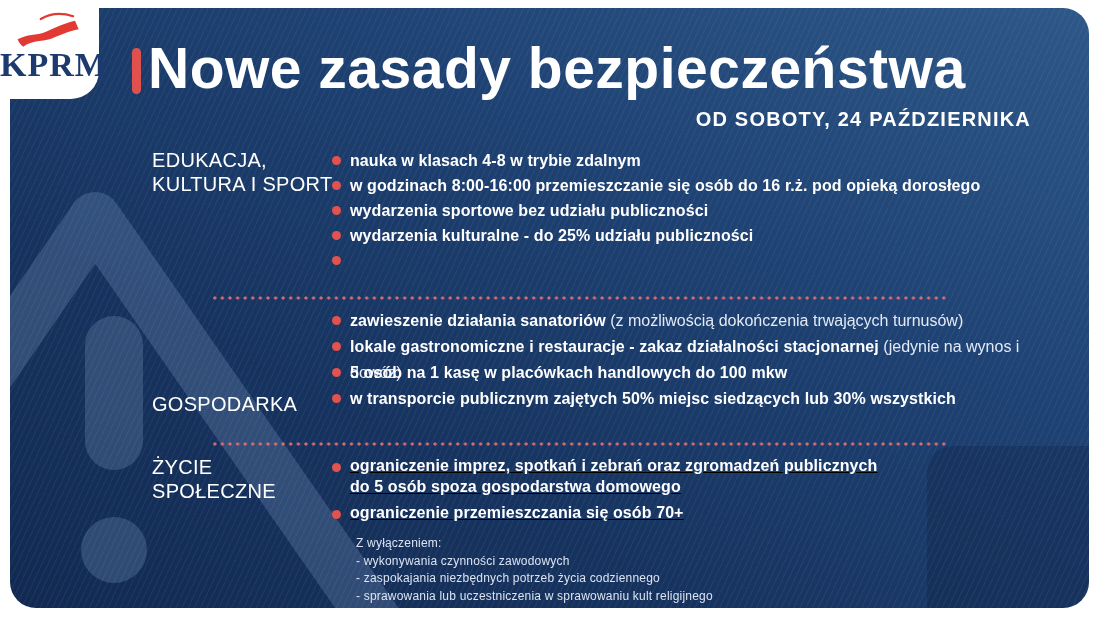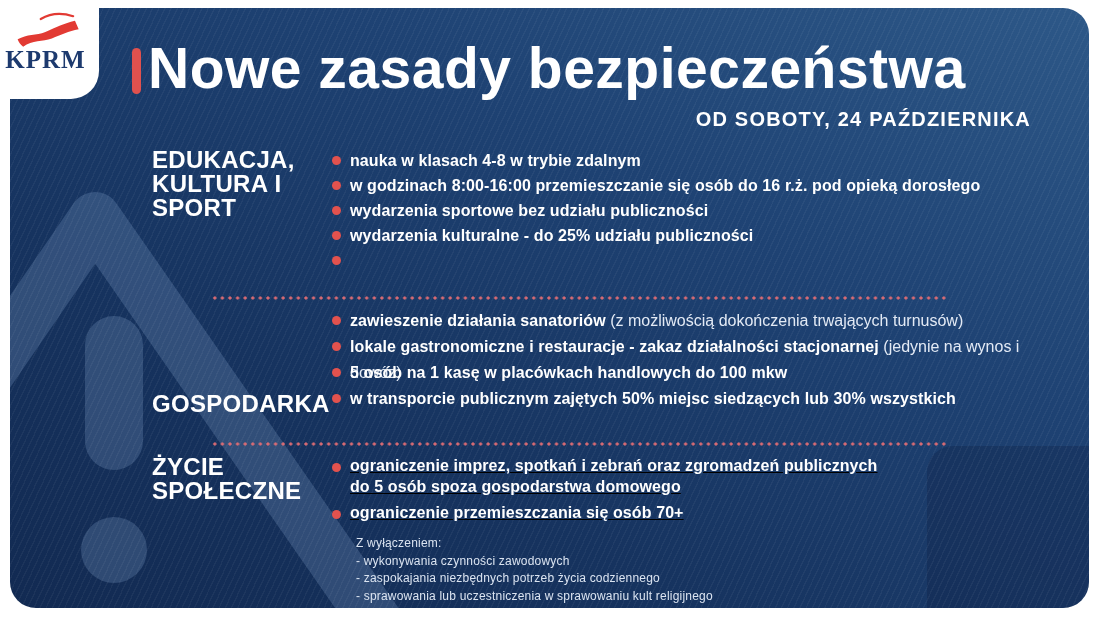--- a/index.html
+++ b/index.html
@@ -30,42 +30,42 @@
 
   
   .logo-box{
     position:absolute;left:0;top:0;width:99px;height:99px;z-index:5;
     background:#ffffff;border-bottom-right-radius:28px;
   }
   .logo-flag{position:absolute;left:13px;top:10px;}
   .logo-text{
     position:absolute;left:0;right:8px;top:46px;text-align:center;
     font-family:"Liberation Serif", serif;font-weight:600;
-    font-size:25px;letter-spacing:1px;color:#1d3a6e;
+    font-size:34px;letter-spacing:1px;color:#1d3a6e;
   }
 
   
   .accent-bar{
     position:absolute;left:122px;top:40px;width:9px;height:46px;z-index:2;
     border-radius:5px;background:#e0514e;
   }
   .title{
     position:absolute;left:138px;top:27px;z-index:2;
     font-size:57px;font-weight:800;letter-spacing:0.5px;color:#ffffff;white-space:nowrap;
   }
   .subtitle{
     position:absolute;right:58px;top:100px;z-index:2;
     font-size:20px;font-weight:800;letter-spacing:1.2px;color:#ffffff;white-space:nowrap;
   }
 
   
   .section{position:absolute;left:0;right:0;z-index:2;}
   .sec-label{
     position:absolute;left:142px;width:185px;
-    font-size:24px;font-weight:700;letter-spacing:0.3px;line-height:24px;color:#ffffff;
+    font-size:20px;font-weight:400;letter-spacing:0.3px;line-height:24px;color:#ffffff;
   }
   .bullets{
     position:absolute;left:322px;right:30px;top:0;
     list-style:none;margin:0;padding:0;
   }
   .bullets li{display:flex;align-items:flex-start;}
   .dot{
     flex:0 0 auto;width:9px;height:9px;border-radius:50%;
     background:#e2524e;margin:8px 9px 0 0;
   }

